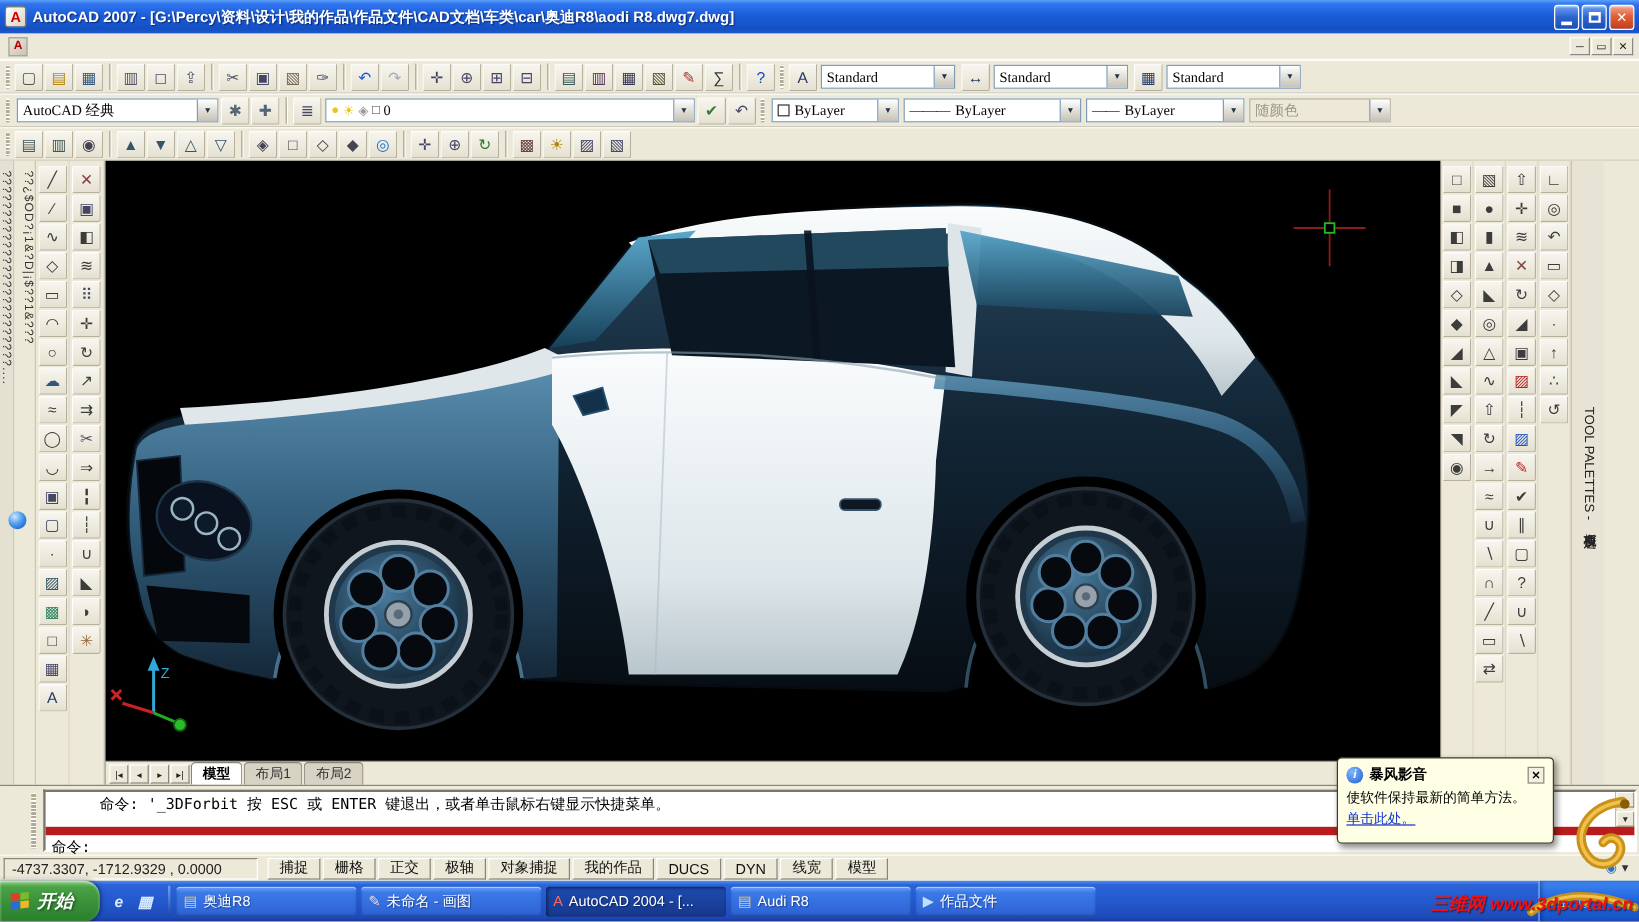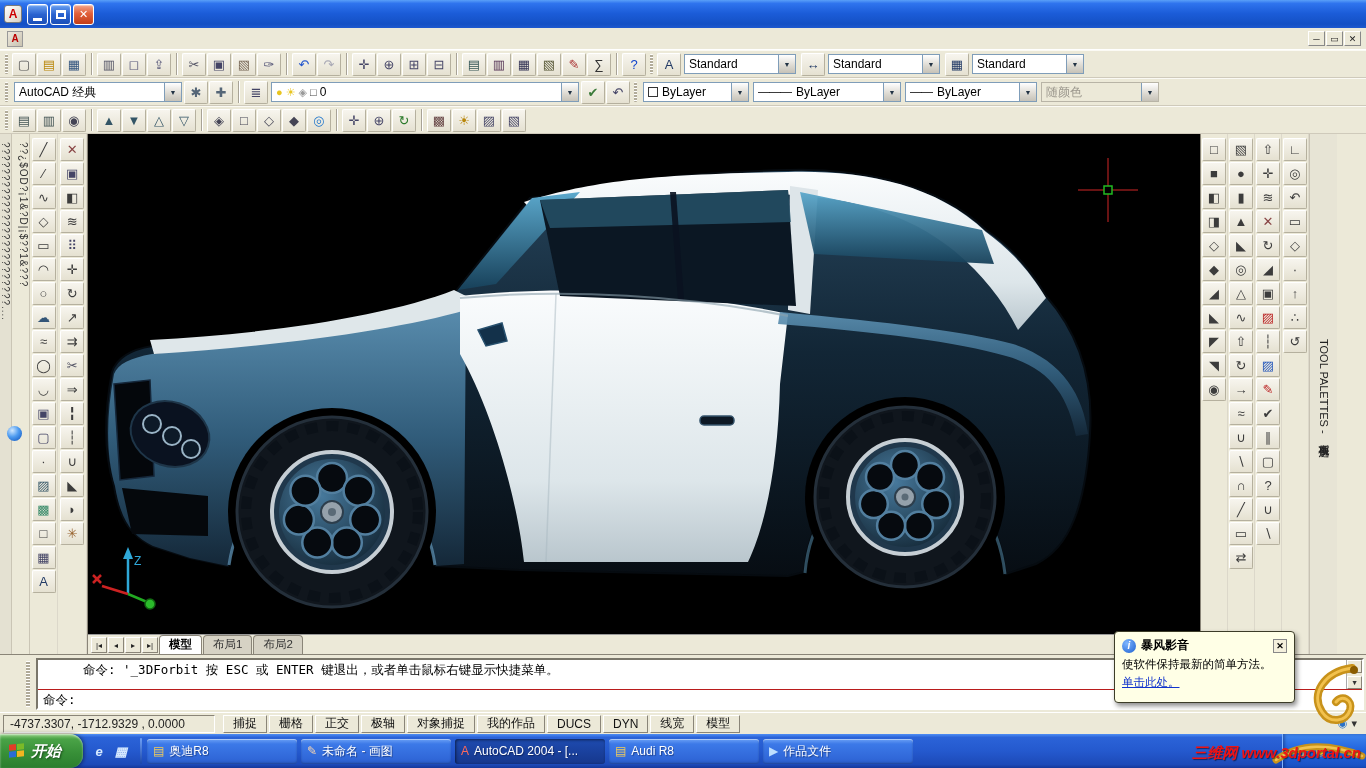--- a/index.html
+++ b/index.html
@@ -36,21 +36,21 @@
     border-top:1px solid #fbfaf4; border-bottom:1px solid #cfcabb; }
   .grip { width:3px; height:20px; margin:0 4px 0 3px; border-radius:1px;
     background:repeating-linear-gradient(180deg,#fff 0 1px,#b2ac9a 1px 3px); }
   .iconhost { display:flex; align-items:center; }
   .tbtn { width:24px; height:23px; margin-right:1px; border-radius:2px; overflow:hidden;
     display:flex; align-items:center; justify-content:center; font-size:13px; color:#3c3c3c;
     background:linear-gradient(180deg,#f7f5ee,#e5e1d1); border:1px solid; border-color:#fff #b5b09e #b5b09e #fff; }
   .tbrow .tbtn.sep { width:2px; height:22px; margin:0 4px; border:none; border-left:1px solid #a8a396;
     border-right:1px solid #fff; background:none; border-radius:0; }
   .combo { height:20px; margin:0 2px; background:#fff; border:1px solid #7f9db9; display:flex; align-items:center;
-    font-size:12px; color:#000; padding-left:4px; }
+    font-size:12px; color:#000; padding-left:4px;font-family:Liberation Serif, serif; }
   .combo .cval { flex:1; white-space:nowrap; overflow:hidden; }
   .combo .carrow { width:17px; align-self:stretch; margin-left:2px; border-left:1px solid #7f9db9; font-size:7px; color:#234;
     background:linear-gradient(180deg,#fff,#dcd9d1 60%,#c6c2b8); display:flex; align-items:center; justify-content:center; }
   .combo.disabled { background:#ece9d8; color:#9a968c; border-color:#b8b4a6; }
   .stylegrp { display:flex; align-items:center; margin-right:3px; }
   .lic { font-size:11px; margin-right:3px; }
   .cswatch { width:10px; height:10px; border:1px solid #333; background:#fdfdfd; margin-right:4px; }
   .ltsample { margin-right:5px; letter-spacing:-1px; color:#222; }
 
   
@@ -80,21 +80,21 @@
   #cmdwrap { height:58px; background:#ece9d8; padding:3px 2px 2px 36px; position:relative; border-top:1px solid #8a8578; }
   #cmdgrip { position:absolute; left:26px; top:6px; width:4px; height:46px;
     background:repeating-linear-gradient(180deg,#fff 0 1px,#b0aa98 1px 3px); }
   #cmdbox { height:100%; background:#fff; border:2px solid; border-color:#7a766a #fff #fff #7a766a;
     display:flex; flex-direction:column; font-family:"DejaVu Sans Mono", monospace; font-size:12.5px; }
   #cmdhist { flex:1; display:flex; overflow:hidden;margin-left:40px; }
   #cmdlines { flex:1; padding:2px 5px; white-space:nowrap; overflow:hidden; }
   #cmdscroll { width:16px; background:#ece9d8; border-left:1px solid #aaa; display:flex; flex-direction:column; justify-content:space-between; }
   .scrollbtn { height:13px; font-size:7px; color:#333; background:#ece9d8; border:1px solid; border-color:#fff #8a8578 #8a8578 #fff;
     display:flex; align-items:center; justify-content:center; }
-  #cmdprompt { height:19px; border-top:1px solid #b91c1c; padding:2px 5px; }
+  #cmdprompt { height:19px; border-top:7px solid #b91c1c; padding:2px 5px; }
 
   
   #statusbar { height:22px; background:#ece9d8; display:flex; align-items:center; padding:0 3px; border-top:1px solid #fff; }
   #coords { width:212px; height:18px; margin-right:8px; padding:1px 6px; font-size:12px; color:#222;
     border:1px solid; border-color:#8a8578 #fff #fff #8a8578; }
   .stoggle { height:18px; margin-right:2px; padding:1px 9px; font-size:12px; color:#111; background:#ece9d8;
     border:1px solid; border-color:#fff #8a8578 #8a8578 #fff; display:flex; align-items:center; }
   #status-right { margin-left:auto; display:flex; align-items:center; gap:4px; padding-right:6px; }
   .sicon { font-size:11px; }
 
@@ -138,20 +138,21 @@
     font-style:italic; white-space:nowrap; text-shadow:1px 1px 1px rgba(0,0,0,.5); }
   #dragon { position:absolute; right:0; bottom:0; width:100px; height:108px; z-index:55; pointer-events:none; }
 </style>
 </head>
 <body>
 
 <div id="screen">
 
   <div id="titlebar">
     <div class="title-icon">A</div>
+    <span class="title-text">AutoCAD 2007 - [G:\Percy\资料\设计\我的作品\作品文件\CAD文档\车类\car\奥迪R8\aodi R8.dwg7.dwg]</span>
     <div class="winbtns">
       <div class="wbtn">
           <span class="glyph-min"></span>
         </div>
       <div class="wbtn">
           <span class="glyph-max"></span>
         </div>
       <div class="wbtn close">✕</div>
     </div>
   </div>

